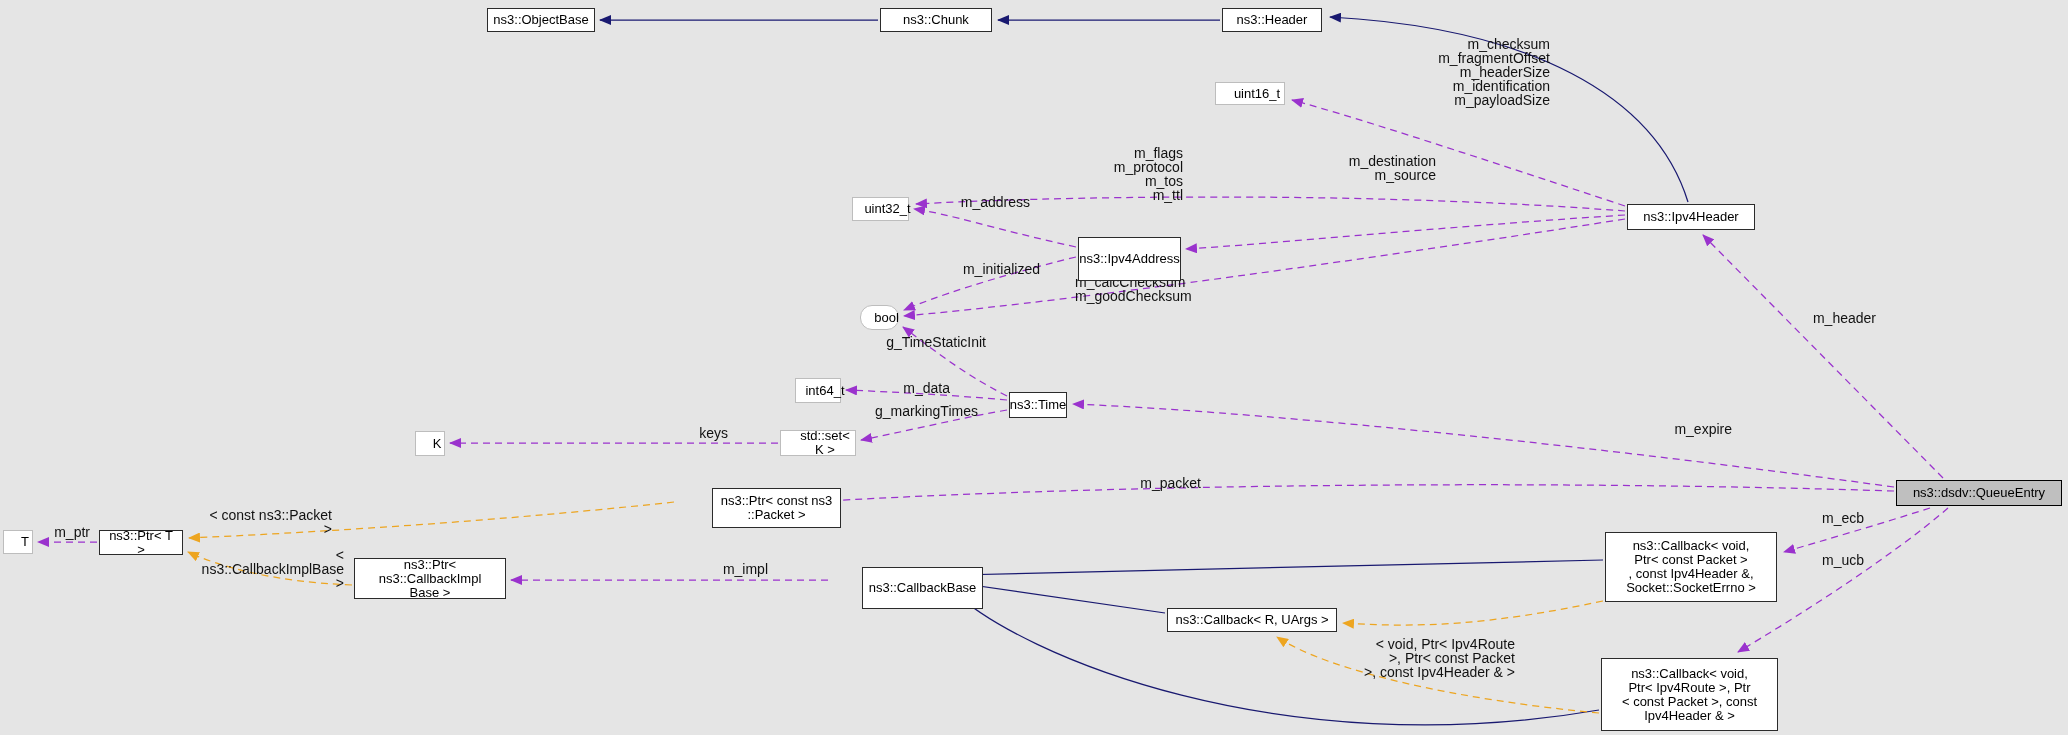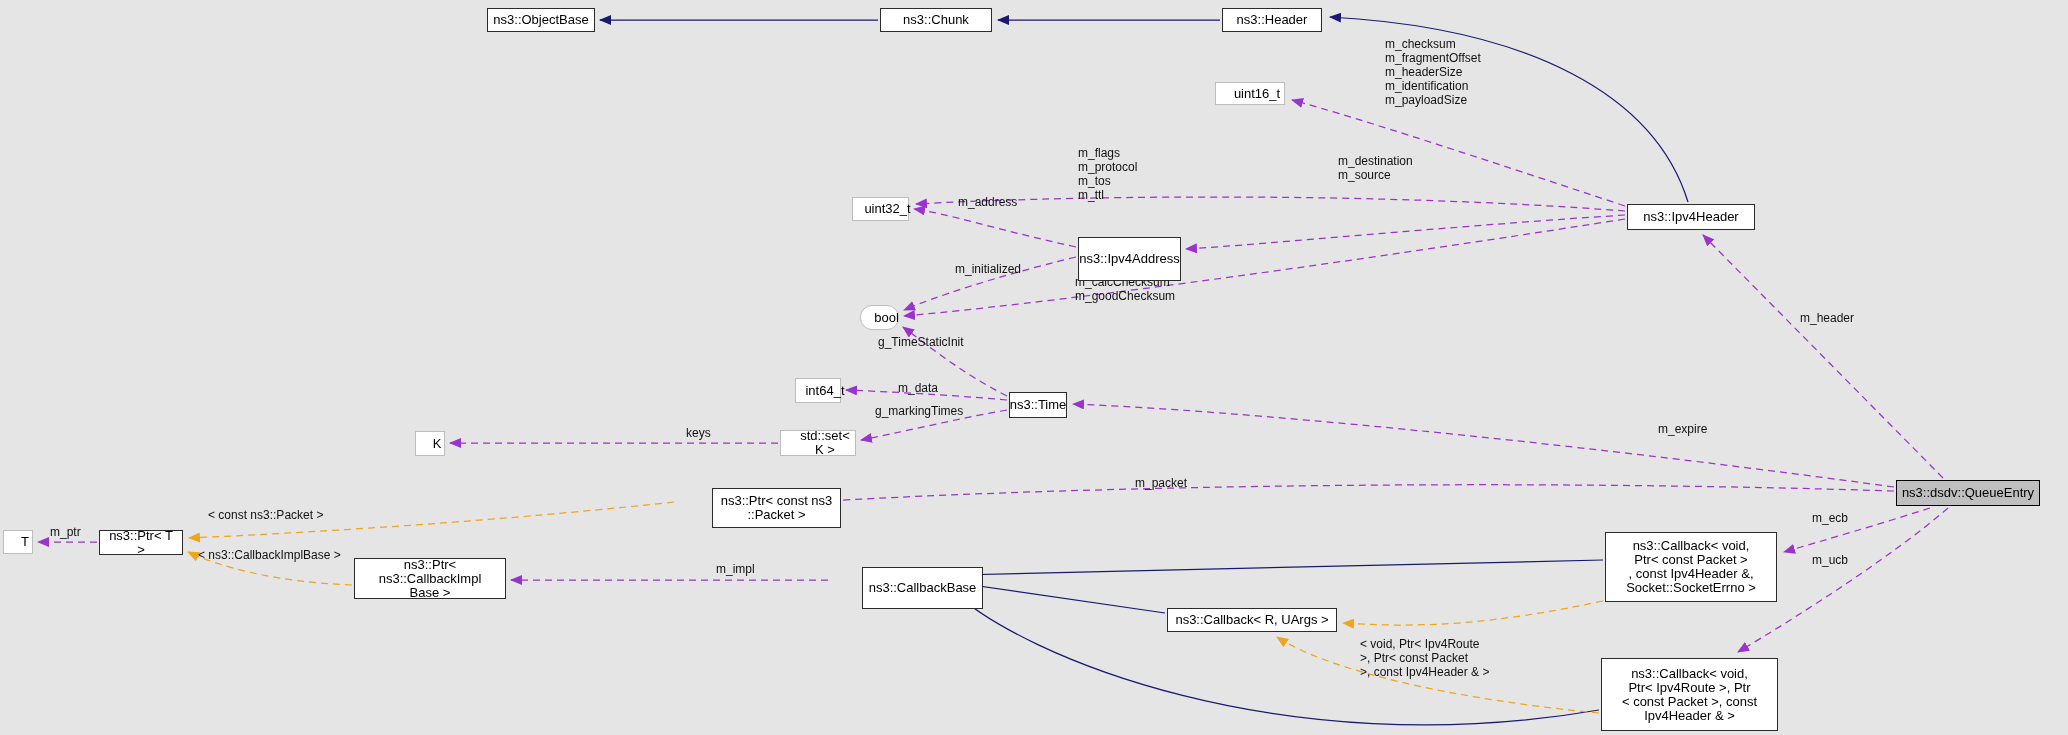--- a/index.html
+++ b/index.html
@@ -8,22 +8,22 @@
   svg.edges{position:absolute;left:0;top:0;z-index:0;}
   .edge{fill:none;stroke-width:1.25px;}
   .e-inh{stroke:#191970;}
   .e-use{stroke:#9a32cd;stroke-dasharray:7 5;}
   .e-tpl{stroke:#eda520;stroke-dasharray:7 5;}
   .node{position:absolute;z-index:2;display:flex;align-items:center;justify-content:center;
         background:#fff;border:1.2px solid #2b2b2b;color:#000;font-size:13px;line-height:14px;
         text-align:center;white-space:pre-line;box-sizing:border-box;padding:2px 6px;}
   .node.external{border:1.2px solid #bdbdbd;padding-left:20px;}
   .node.current{background:#bfbfbf;border:1.8px solid #000;}
-  .elabel{position:absolute;z-index:1;color:#111;font-size:12px;line-height:14px;
-          text-align:left;white-space:pre-line;}
+  .elabel{position:absolute;z-index:1;color:#111;font-size:14px;line-height:14px;
+          text-align:right;white-space:pre-line;}
 </style>
 </head>
 <body>
 
 <div class="canvas">
 
   <svg class="edges" width="2068" height="735">
     <defs>
       <marker id="arr-inh" viewBox="0 0 12 10" refX="11" refY="5" markerWidth="12" markerHeight="10" orient="auto" markerUnits="userSpaceOnUse">
           <path d="M0,0 L12,5 L0,10 z" fill="#191970"></path>
@@ -88,21 +88,21 @@
   <div class="node" style="left:1167px;top:608px;width:170px;height:24px;">ns3::Callback&lt; R, UArgs &gt;</div>
   <div class="node" style="left:1605px;top:532px;width:172px;height:70px;">ns3::Callback&lt; void,
 Ptr&lt; const Packet &gt;
 , const Ipv4Header &amp;,
 Socket::SocketErrno &gt;</div>
   <div class="node" style="left:1601px;top:658px;width:177px;height:73px;">ns3::Callback&lt; void,
 Ptr&lt; Ipv4Route &gt;, Ptr
 &lt; const Packet &gt;, const
 Ipv4Header &amp; &gt;</div>
   <div class="node" style="left:1627px;top:204px;width:128px;height:26px;">ns3::Ipv4Header</div>
-  <div class="node current" style="left:1896px;top:480px;width:144px;height:26px;">ns3::dsdv::QueueEntry</div>
+  <div class="node current" style="left:1896px;top:480px;width:166px;height:26px;">ns3::dsdv::QueueEntry</div>
 
   <div class="elabel" style="left:1385px;top:37px;width:165px;">m_checksum
 m_fragmentOffset
 m_headerSize
 m_identification
 m_payloadSize</div>
   <div class="elabel" style="left:1078px;top:146px;width:105px;">m_flags
 m_protocol
 m_tos
 m_ttl</div>

